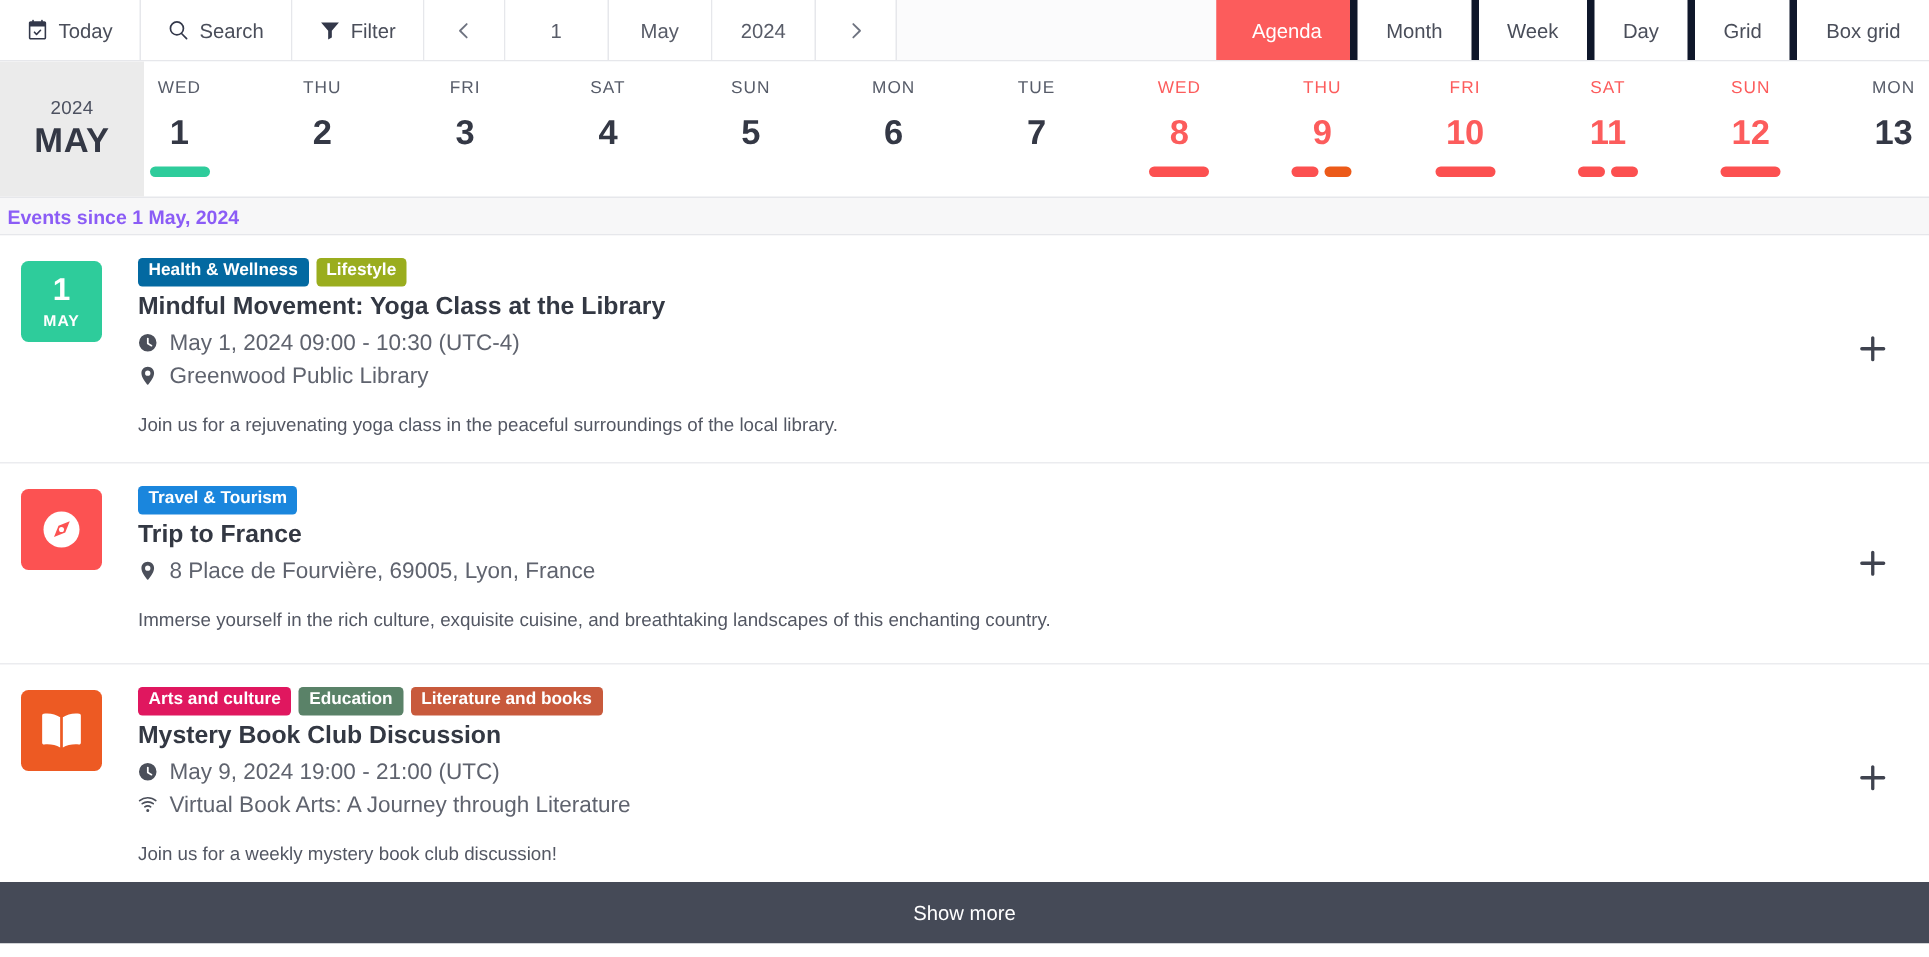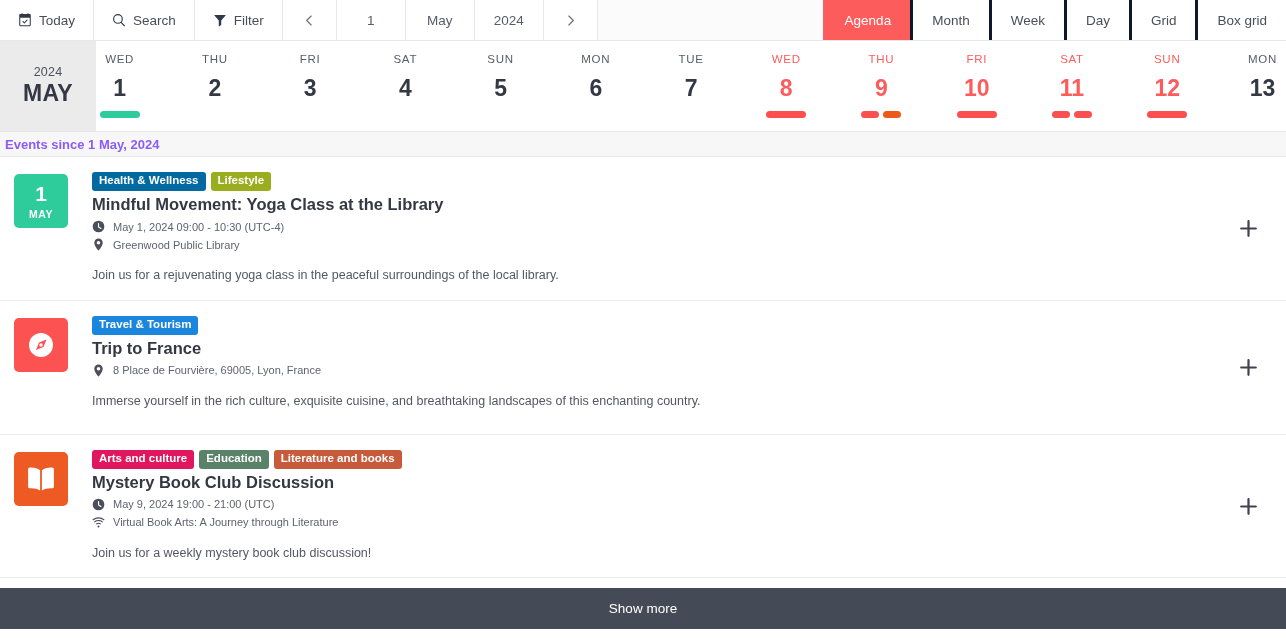--- a/index.html
+++ b/index.html
@@ -74,21 +74,21 @@
   .tb-nav.unit  { width: 69px; }
   .tb-nav.unit.wide { width: 69px; }
 
   .toolbar-right .view-btn {
     display: flex;
     align-items: center;
     justify-content: center;
     padding: 0 19px;
     background: #ffffff;
     border: none;
-    border-left: 3px solid #0f172a;
+    border-left: 5px solid #0f172a;
     font-family: "Liberation Sans", sans-serif;
     font-size: 13.5px;
     color: #4a4e5a;
     cursor: pointer;
     white-space: nowrap;
   }
   .toolbar-right .view-btn.active {
     background: #fc5c5c;
     color: #ffffff;
     border-left-color: #fc5c5c;
@@ -248,21 +248,21 @@
     color: #333843;
     margin-top: 3px;
     line-height: 1.3;
   }
 
   .meta-line {
     display: flex;
     align-items: center;
     gap: 8px;
     margin-top: 5px;
-    font-size: 11px;
+    font-size: 15px;
     color: #5f636e;
   }
   .meta-line .ico svg { fill: #4b4f5a; }
 
   .ev-desc {
     margin-top: 16px;
     font-size: 12.5px;
     color: #535763;
     line-height: 1.4;
   }

